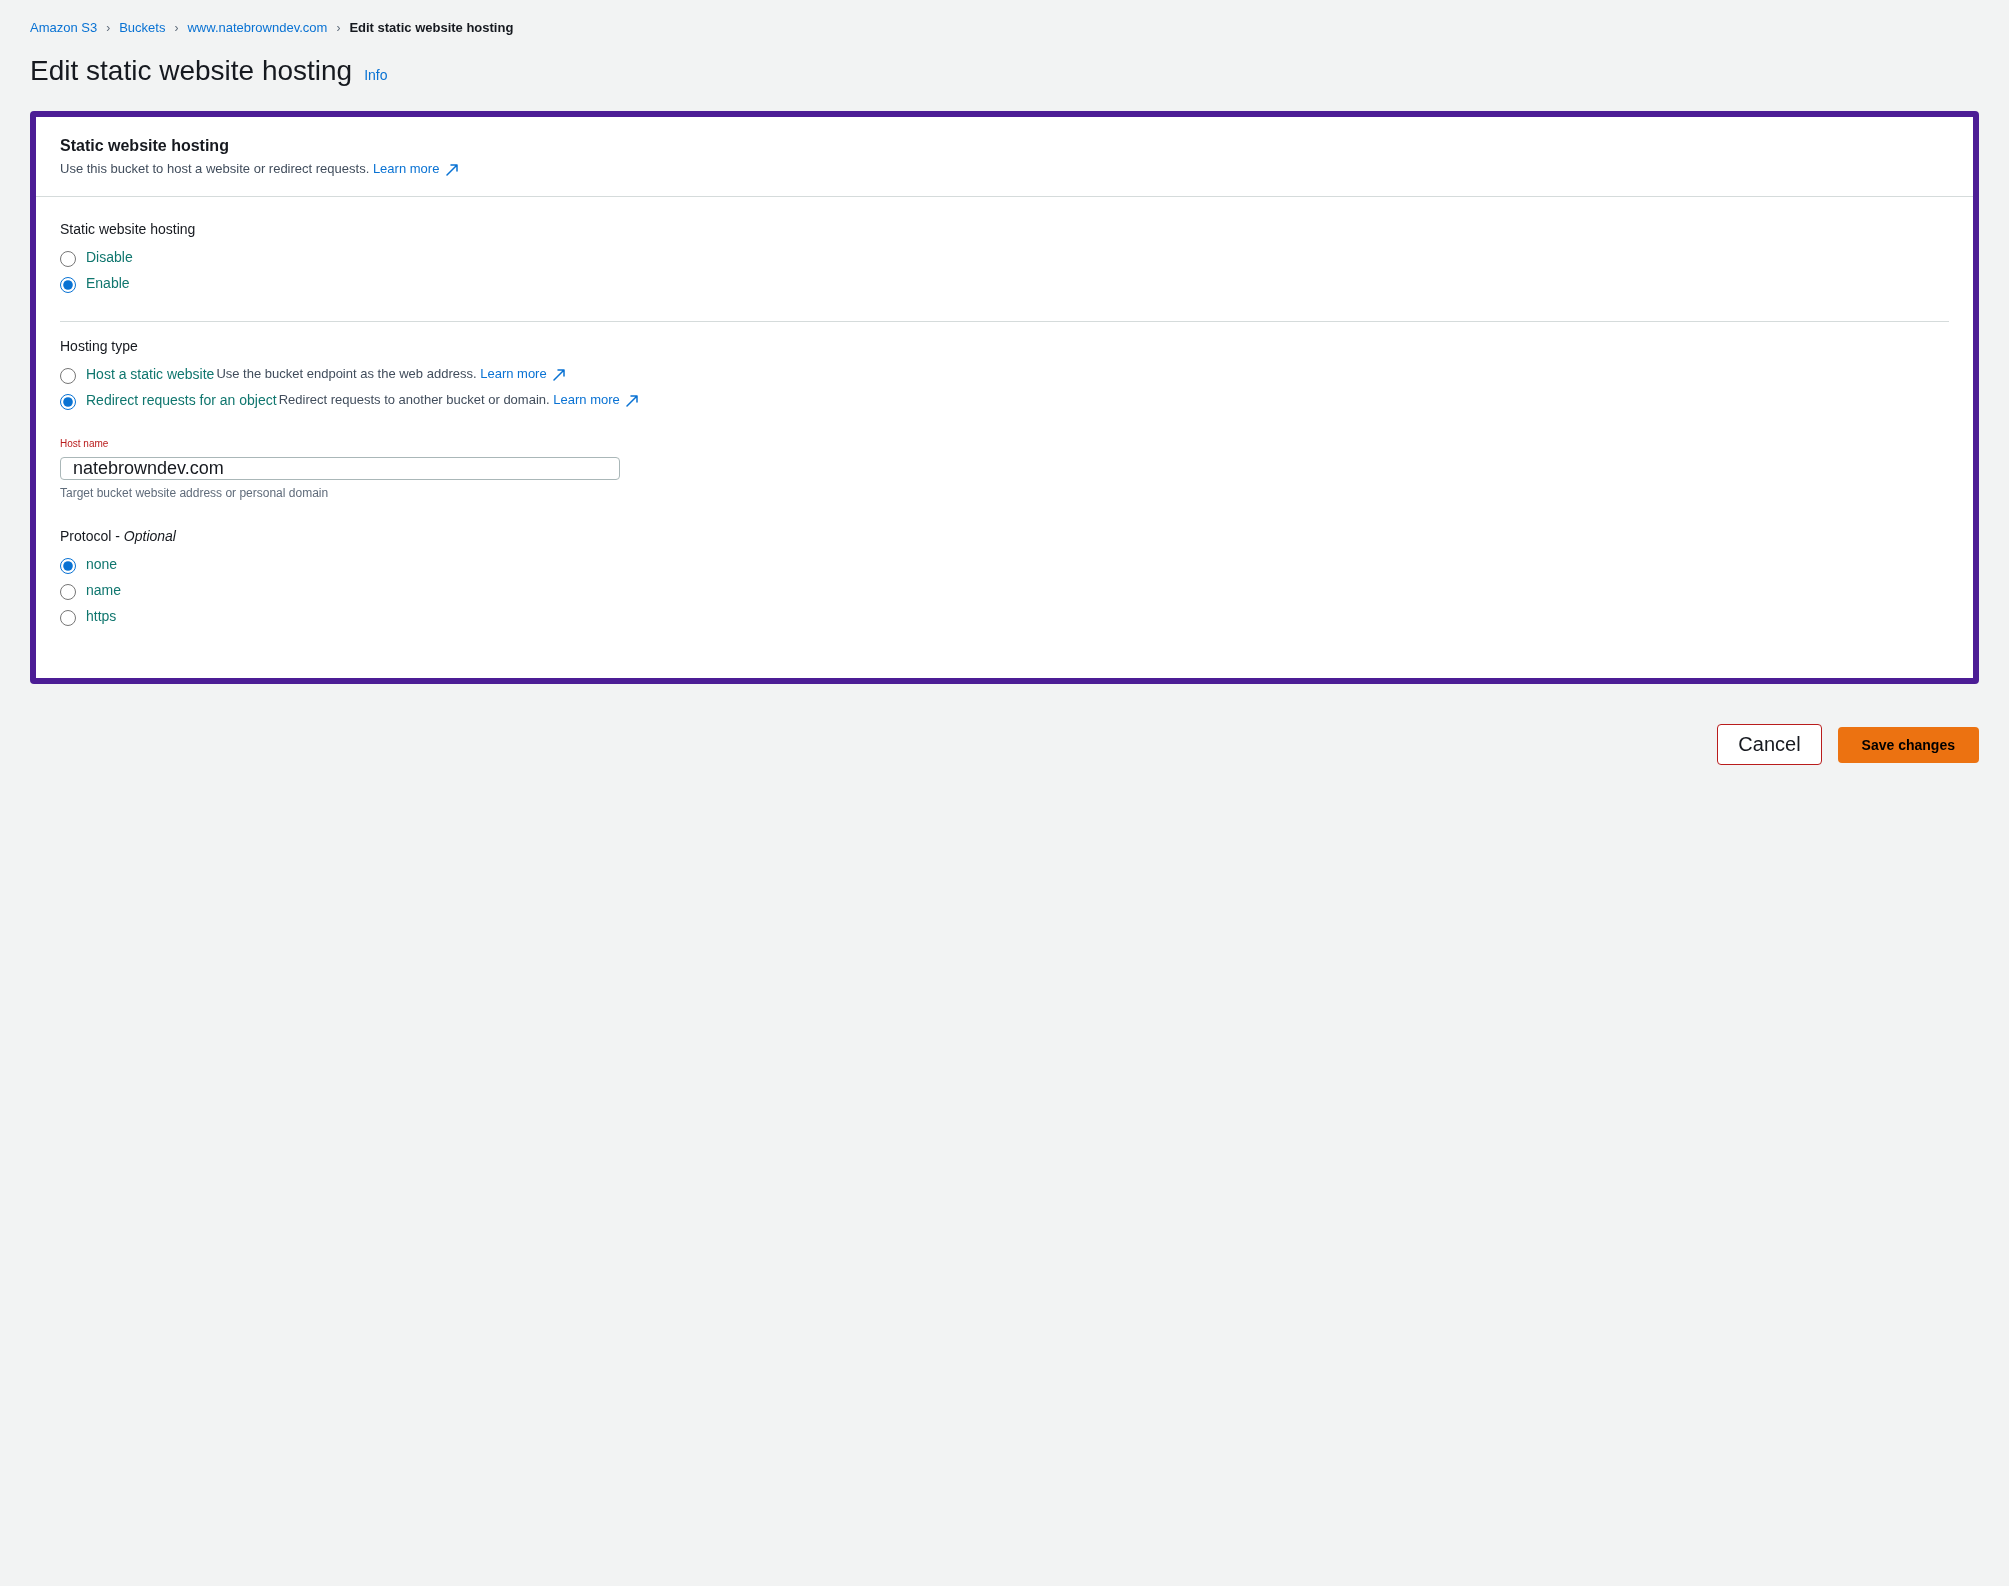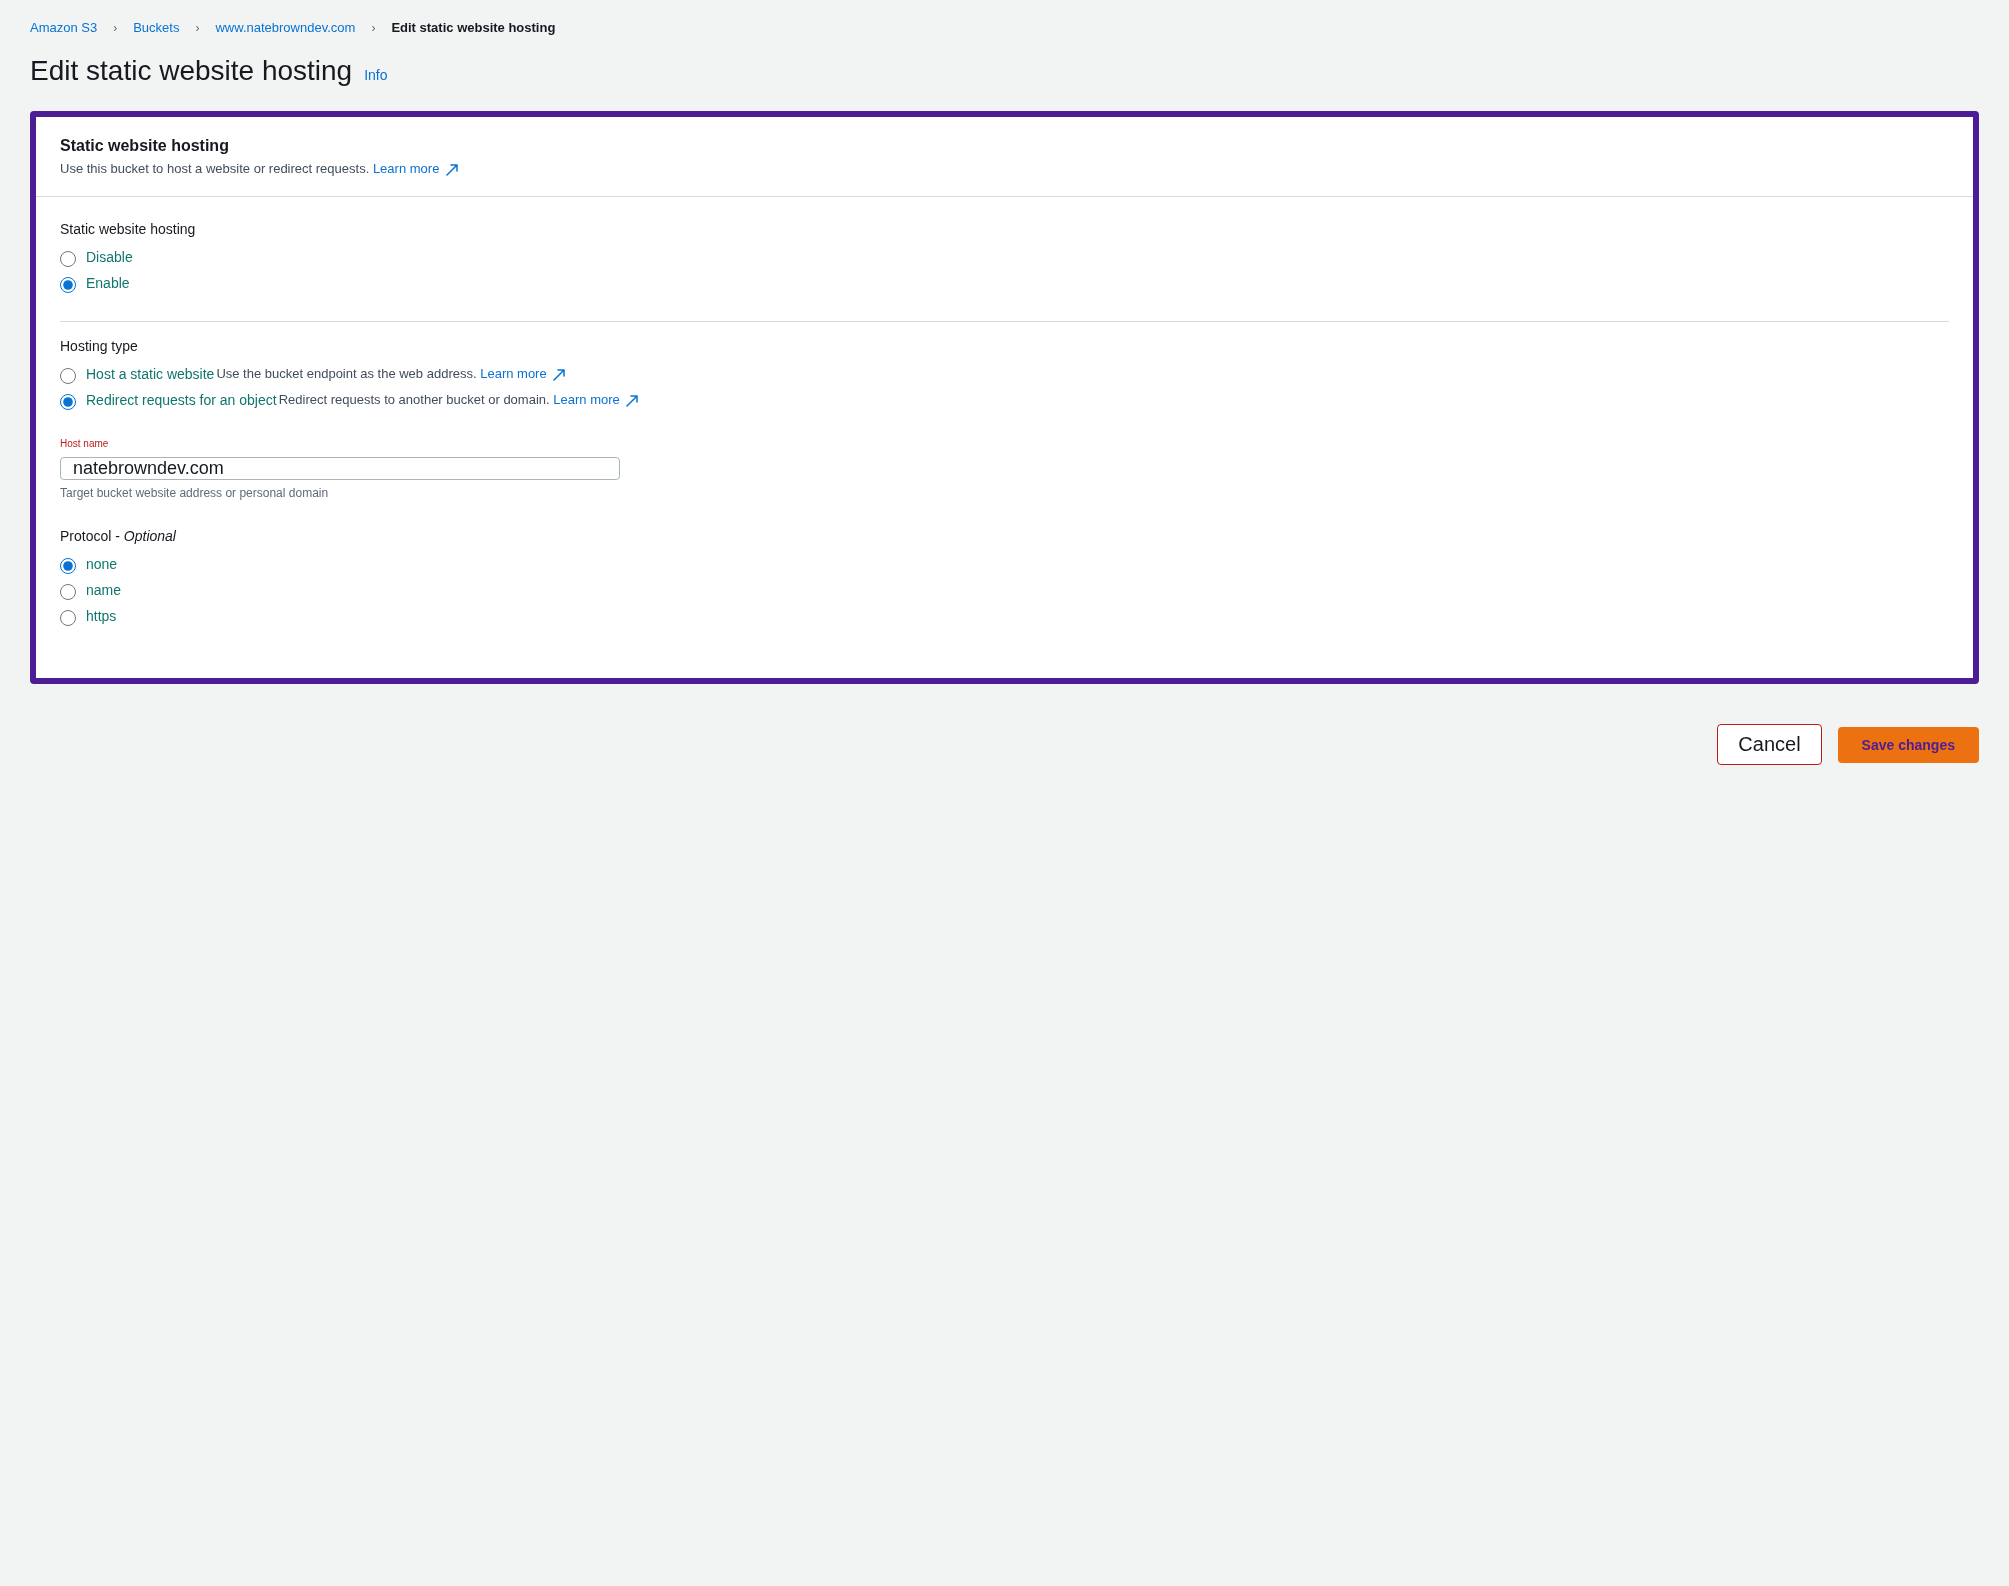--- a/index.html
+++ b/index.html
@@ -13,21 +13,21 @@
       background: #f2f3f3;
       color: #16191f;
       font-size: 14px;
       min-height: 100vh;
       padding: 20px 30px;
     }
 
     .breadcrumb {
       display: flex;
       align-items: center;
-      gap: 16px;
+      gap: 9px;
       margin-bottom: 20px;
       font-size: 13px;
     }
 
     .breadcrumb a {
       color: #0972d3;
       text-decoration: none;
     }
 
     .breadcrumb-separator {
@@ -211,21 +211,21 @@
       cursor: pointer;
     }
 
     .btn-save {
       background: #ec7211;
       border: none;
       border-radius: 4px;
       padding: 10px 24px;
       font-size: 14px;
       font-weight: 700;
-      color: #4c1d95;
+      color: #000000;
       cursor: pointer;
     }
 
     .divider {
       border: none;
       border-top: 1px solid #d5dbdb;
       margin: 0;
     }
   </style>
 </head>

